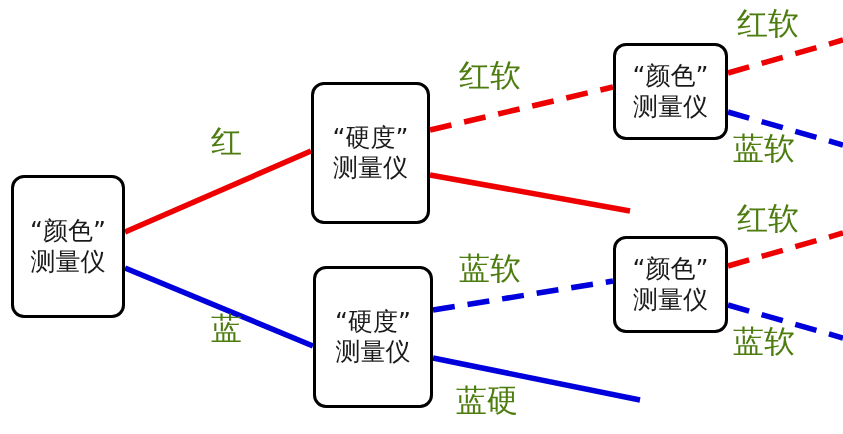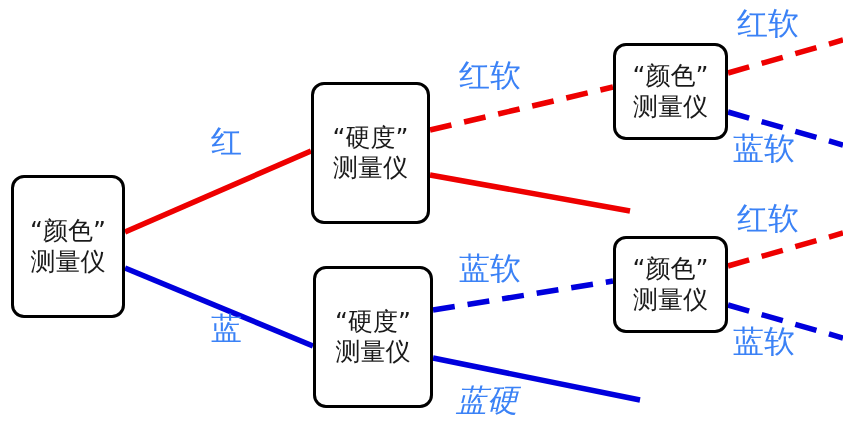--- a/index.html
+++ b/index.html
@@ -5,21 +5,21 @@
   html,body{margin:0;padding:0;background:#ffffff;}
   body{width:843px;height:434px;overflow:hidden;
        font-family:"DejaVu Sans","Liberation Sans",sans-serif;}
   #diagram{position:relative;width:843px;height:434px;}
   svg.layer{position:absolute;left:0;top:0;width:843px;height:434px;}
   .box{position:absolute;box-sizing:border-box;background:#ffffff;
        border:3.5px solid #000000;border-radius:13px;
        display:flex;flex-direction:column;align-items:center;
        justify-content:center;z-index:3;}
   .box-line{font-size:25px;line-height:1.22;color:#1a1a1a;white-space:nowrap;}
-  .edge-label{position:absolute;font-size:31px;color:#3b82f6;
+  .edge-label{position:absolute;font-size:31px;color:#4d7c0f;
               white-space:nowrap;z-index:4;line-height:1;}
 </style>
 </head>
 <body>
 
 <div id="diagram">
   <svg class="layer" id="edge-layer" viewBox="0 0 843 434" preserveAspectRatio="none">
       <line x1="125" y1="232" x2="311" y2="151" stroke="#ee0000" stroke-width="5.5" stroke-linecap="butt"></line>
       <line x1="125" y1="268" x2="313" y2="346" stroke="#0000dd" stroke-width="5.5" stroke-linecap="butt"></line>
       <line x1="430" y1="130" x2="613" y2="87" stroke="#ee0000" stroke-width="5.5" stroke-linecap="butt" stroke-dasharray="22 13"></line>
@@ -48,18 +48,18 @@
       <div class="box-line">测量仪</div>
     </div>
     <div class="box" style="left: 613px; top: 236px; width: 115px; height: 97px; border-color: rgb(0, 0, 0); background: rgb(255, 255, 255);">
       <div class="box-line">“颜色”</div>
       <div class="box-line">测量仪</div>
     </div>
     <div class="edge-label" style="left: 211px; top: 126px;">红</div>
     <div class="edge-label" style="left: 211px; top: 313px;">蓝</div>
     <div class="edge-label" style="left: 459px; top: 60px;">红软</div>
     <div class="edge-label" style="left: 459px; top: 253px;">蓝软</div>
-    <div class="edge-label" style="left: 456px; top: 385px; font-style: italic;">蓝硬</div>
+    <div class="edge-label" style="left: 456px; top: 385px;">蓝硬</div>
     <div class="edge-label" style="left: 737px; top: 8px;">红软</div>
     <div class="edge-label" style="left: 733px; top: 133px;">蓝软</div>
     <div class="edge-label" style="left: 737px; top: 203px;">红软</div>
     <div class="edge-label" style="left: 733px; top: 326px;">蓝软</div>
   </div>
 
 </body></html>

